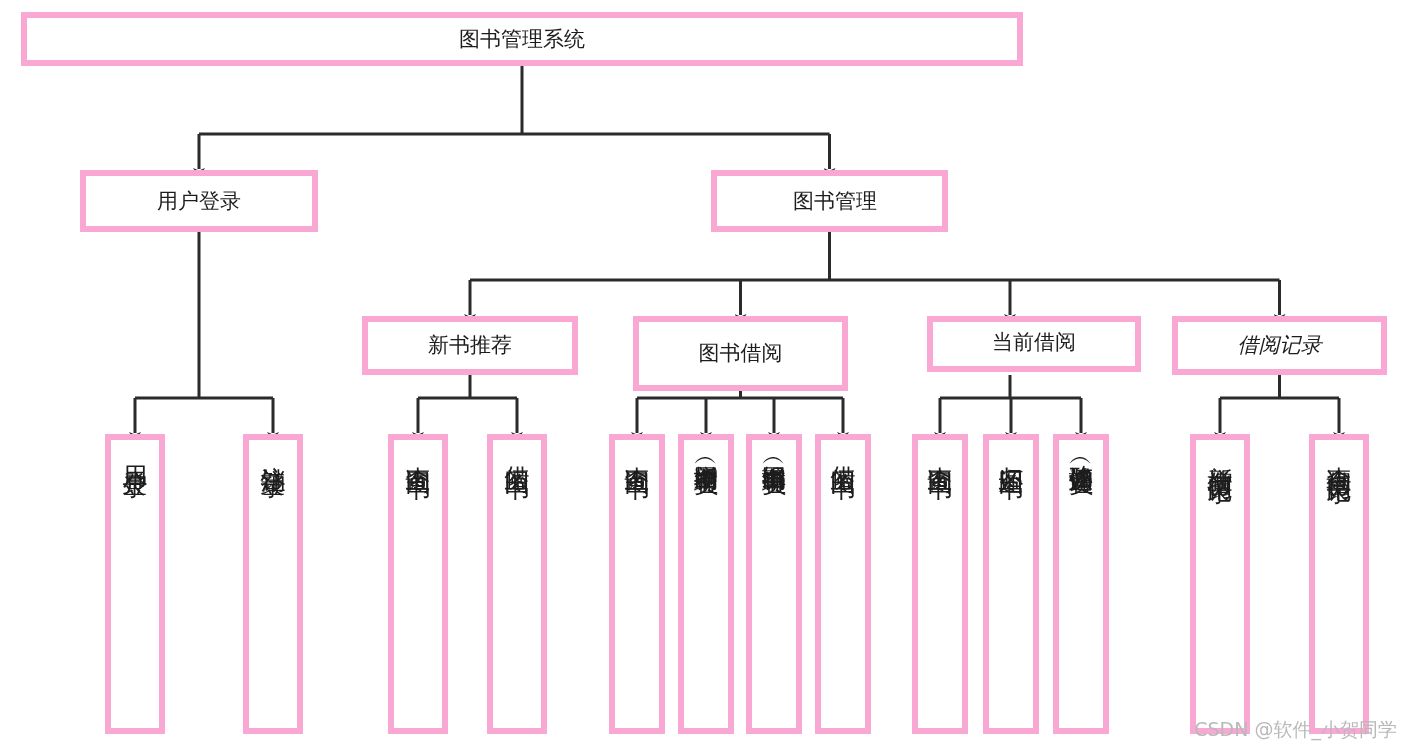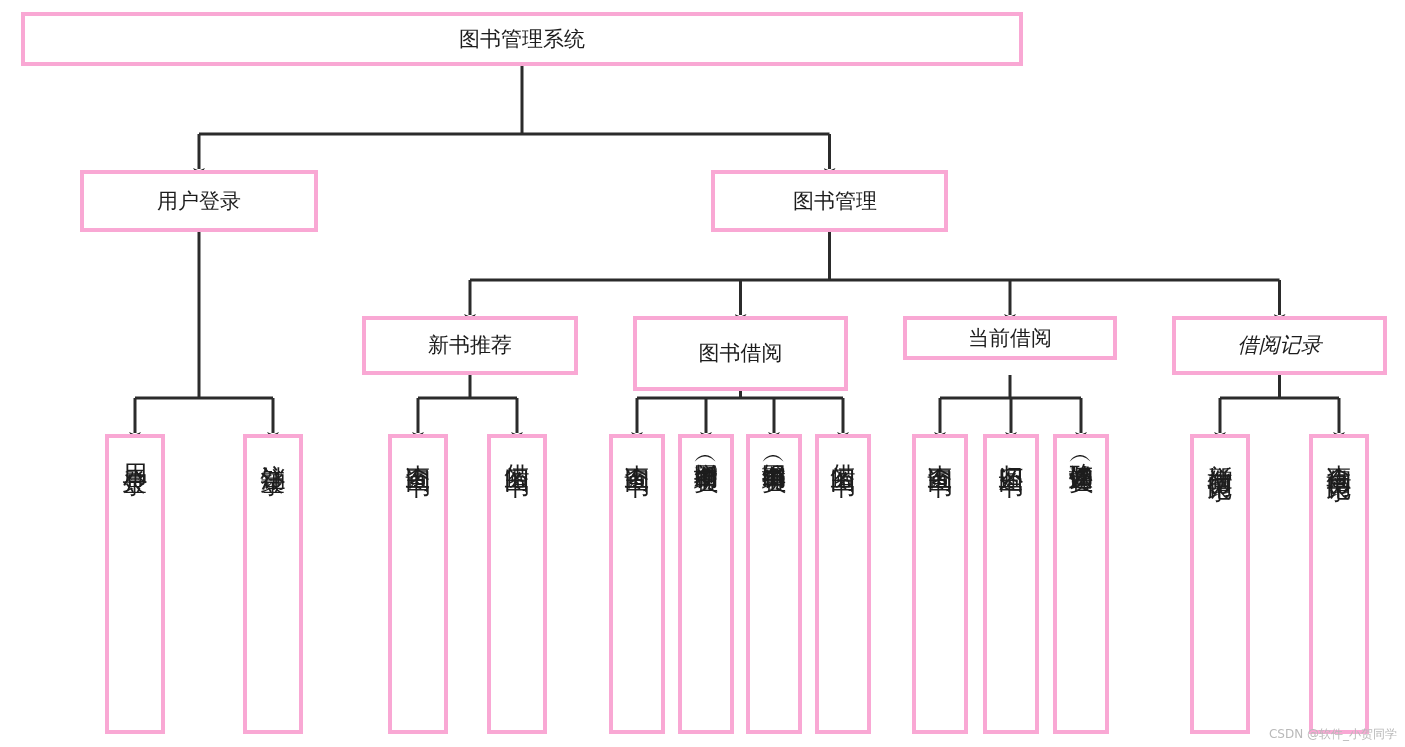--- a/index.html
+++ b/index.html
@@ -21,21 +21,21 @@
     position: absolute;
     left: 0;
     top: 0;
     width: 1405px;
     height: 747px;
   }
   .node {
     position: absolute;
     box-sizing: border-box;
     background: #ffffff;
-    border: 4px solid #f9a8d4;
+    border: 6px solid #f9a8d4;
     display: flex;
     align-items: center;
     justify-content: center;
     z-index: 2;
   }
   .node-label {
     color: #1d1d1d;
     line-height: 1.08;
     text-align: center;
     white-space: nowrap;
@@ -56,21 +56,21 @@
     line-height: 1;
   }
   .node.vert.compact .node-label {
     font-size: 24px;
     letter-spacing: 1px;
   }
   .watermark {
     position: absolute;
     right: 8px;
     bottom: 4px;
-    font-size: 12px;
+    font-size: 19px;
     color: #b9b9b9;
     z-index: 5;
     white-space: nowrap;
   }
 </style>
 </head>
 <body>
 
 <div id="canvas">
   <svg id="edges" viewBox="0 0 1405 747" xmlns="http://www.w3.org/2000/svg">
@@ -125,21 +125,21 @@
       </div>
       <div class="node horiz" style="left: 711px; top: 170px; width: 237px; height: 62px; padding-left: 11px;">
         <span class="node-label">图书管理</span>
       </div>
       <div class="node horiz" style="left: 362px; top: 316px; width: 216px; height: 59px;">
         <span class="node-label">新书推荐</span>
       </div>
       <div class="node horiz" style="left: 633px; top: 316px; width: 215px; height: 75px;">
         <span class="node-label">图书借阅</span>
       </div>
-      <div class="node horiz" style="left: 903px; top: 316px; width: 214px; height: 44px;">
+      <div class="node horiz" style="left: 927px; top: 316px; width: 214px; height: 56px; font-family: Liberation Mono, monospace;">
         <span class="node-label">当前借阅</span>
       </div>
       <div class="node horiz" style="left: 1172px; top: 316px; width: 215px; height: 59px; font-style: italic;">
         <span class="node-label">借阅记录</span>
       </div>
       <div class="node vert" style="left: 105px; top: 434px; width: 60px; height: 300px;">
         <span class="node-label">用户登录</span>
       </div>
       <div class="node vert" style="left: 243px; top: 434px; width: 60px; height: 300px;">
         <span class="node-label">注销登录</span>

